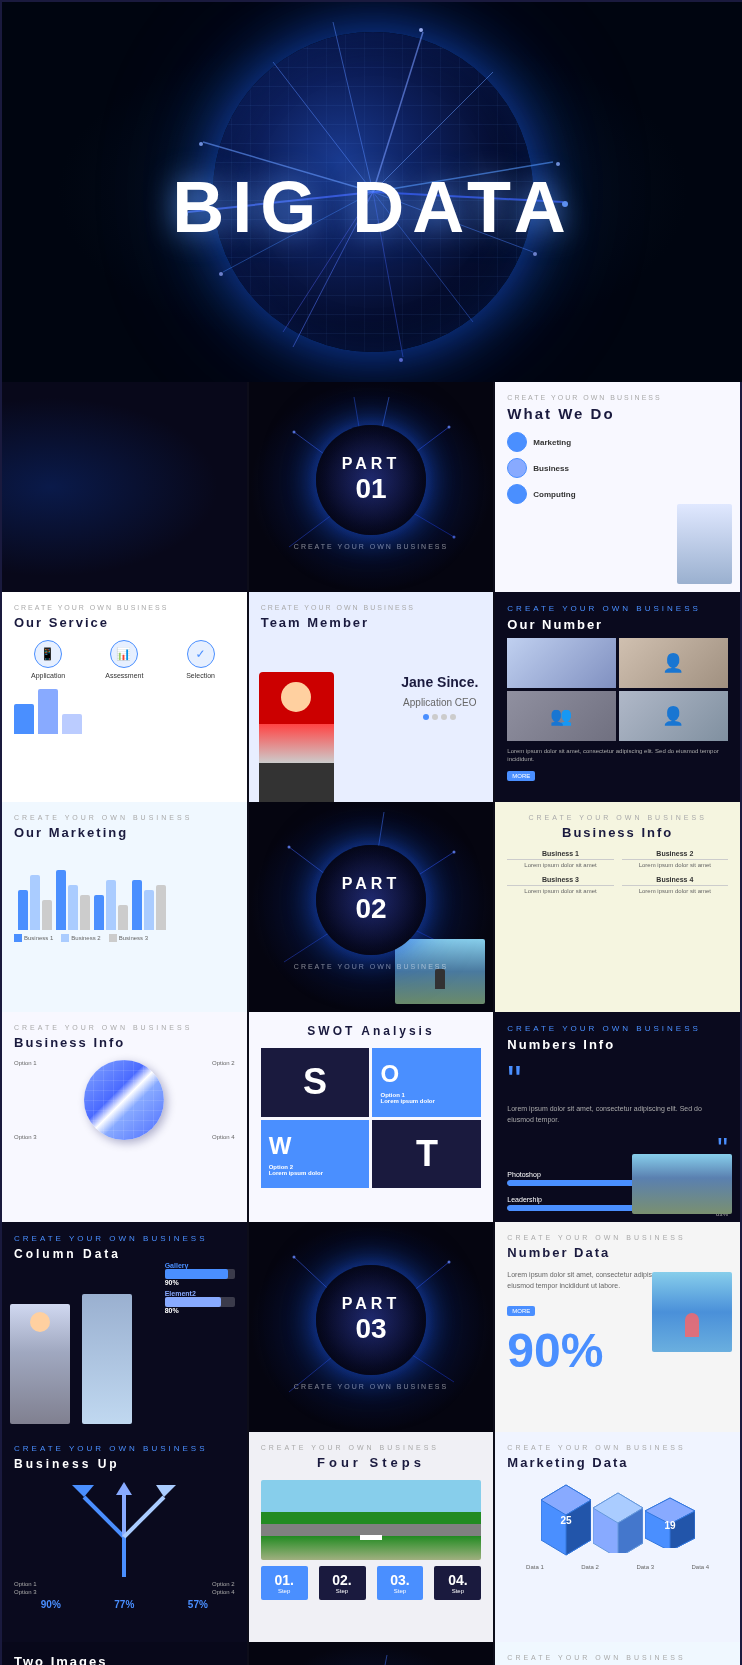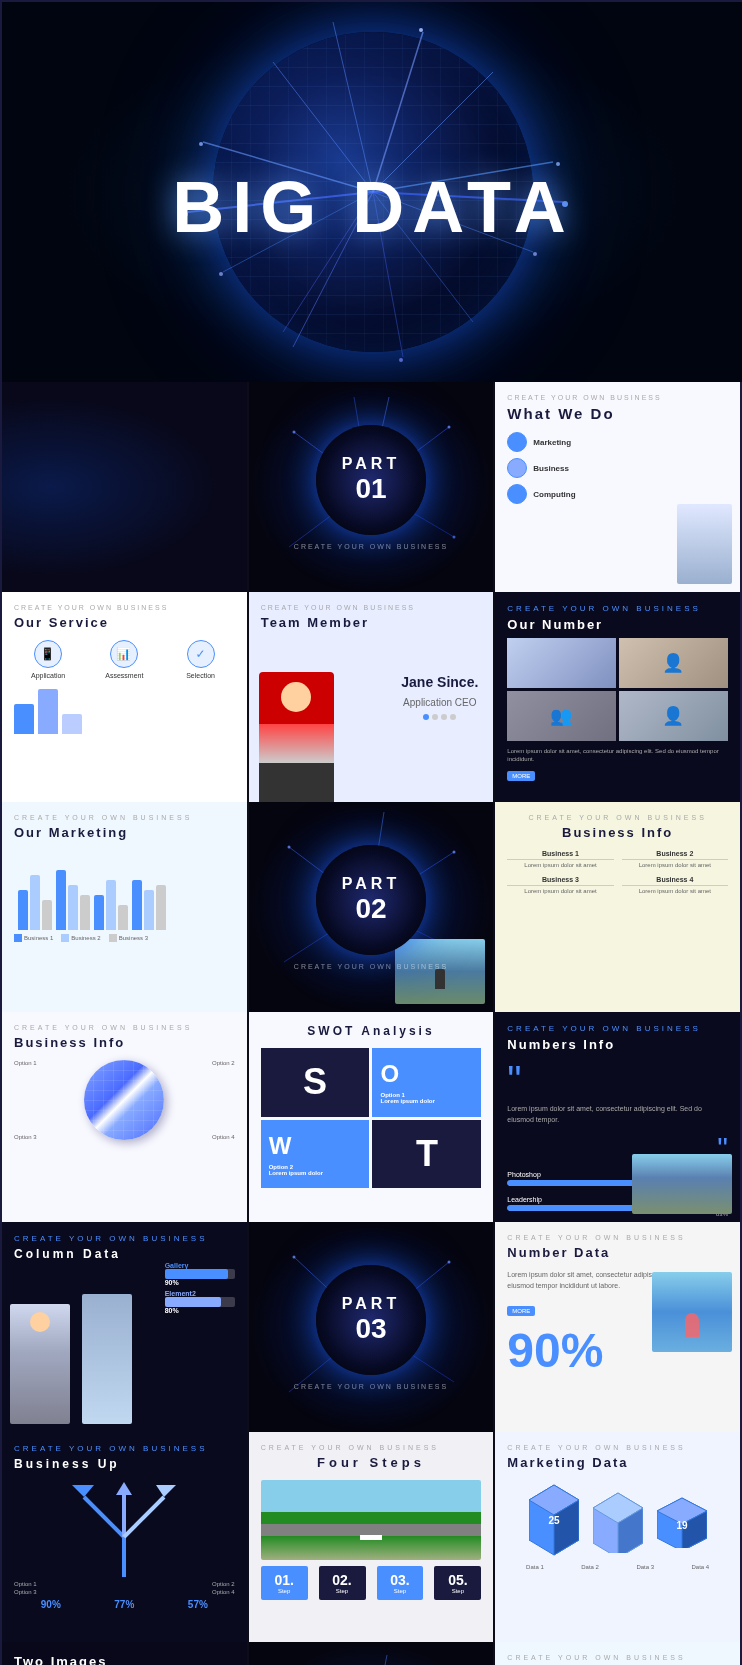--- a/index.html
+++ b/index.html
@@ -836,31 +836,31 @@
         </div>
         <div class="step-box" style="background:#1a1a3e;">
           <div class="step-num">02.</div>
           <div class="step-label">Step</div>
         </div>
         <div class="step-box">
           <div class="step-num">03.</div>
           <div class="step-label">Step</div>
         </div>
         <div class="step-box" style="background:#1a1a3e;">
-          <div class="step-num">05.</div>
+          <div class="step-num">04.</div>
           <div class="step-label">Step</div>
         </div>
       </div>
     </div>
 
     <div class="thumb-slide marketing-data-slide" style="background:#f0f4ff;">
       <div class="small-title" style="color:#aaa;font-size:7px;">CREATE YOUR OWN BUSINESS</div>
       <div class="slide-title-dark">Marketing Data</div>
 
-      <div style="display:flex;gap:14px;margin-top:10px;align-items:center;justify-content:center;">
+      <div style="display:flex;gap:2px;margin-top:10px;align-items:center;justify-content:center;">
 
         <svg width="50" height="80">
           <polygon points="25,5 50,20 50,60 25,75 0,60 0,20" fill="#4a8fff" stroke="#3377dd" stroke-width="1"></polygon>
           <polygon points="25,5 50,20 25,35 0,20" fill="#88aaff" stroke="#3377dd" stroke-width="1"></polygon>
           <polygon points="50,20 50,60 25,75 25,35" fill="#2255aa" stroke="#3377dd" stroke-width="1"></polygon>
           <text x="25" y="44" text-anchor="middle" fill="#fff" font-size="10" font-weight="bold">25</text>
         </svg>
 
         <svg width="50" height="65">
           <polygon points="25,5 50,20 50,55 25,70 0,55 0,20" fill="#88aaff" stroke="#6699dd" stroke-width="1"></polygon>

